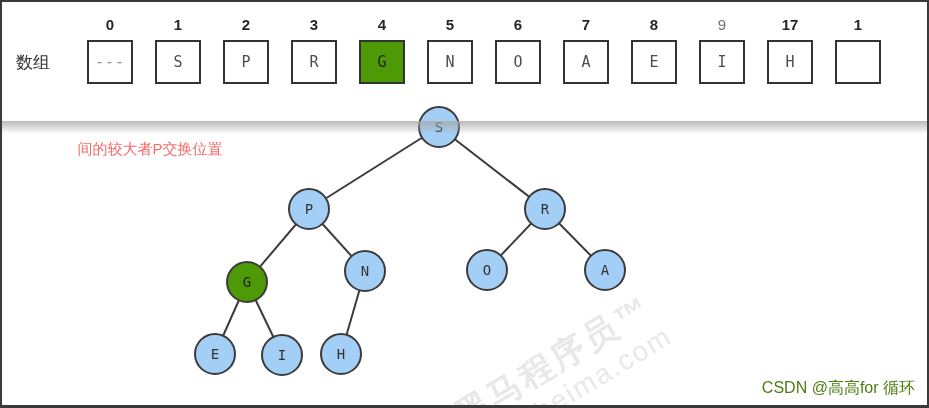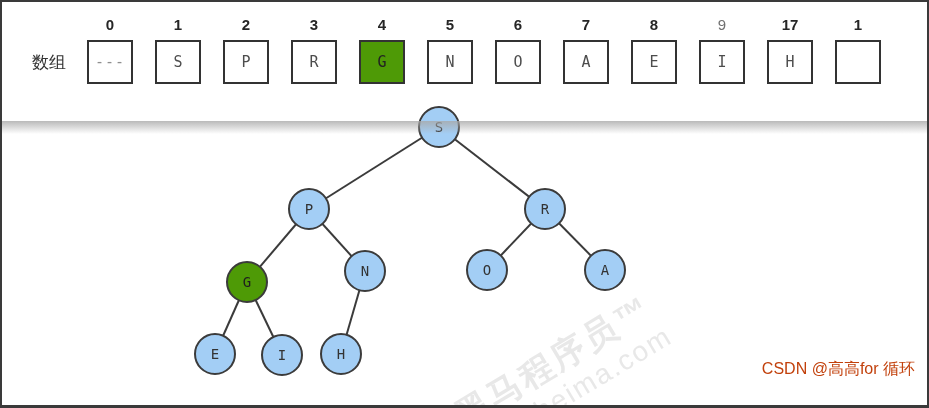--- a/index.html
+++ b/index.html
@@ -1,21 +1,21 @@
 <!DOCTYPE html>
 <html><head>
 <meta charset="utf-8">
 <style>
   html,body{margin:0;padding:0;background:#ffffff;}
   .canvas{
     position:relative;width:929px;height:408px;box-sizing:border-box;
     border:2px solid #3a3a3a;border-bottom-width:3px;background:#fff;overflow:hidden;
     font-family:"Liberation Sans","DejaVu Sans",sans-serif;
   }
-  .array-label{position:absolute;left:30px;top:49px;font-size:17px;color:#333;z-index:4;}
+  .array-label{position:absolute;left:14px;top:49px;font-size:17px;color:#333;z-index:4;}
   .cells{position:absolute;left:85px;top:12px;display:flex;gap:22px;z-index:4;}
   .cell-group{width:46px;display:flex;flex-direction:column;align-items:center;}
   .idx{height:22px;line-height:22px;font-size:15px;font-weight:700;color:#262626;margin-bottom:4px;}
   .idx.dim{font-weight:400;color:#707070;}
   .box{
     width:46px;height:44px;box-sizing:border-box;border:2px solid #333;background:#fff;
     display:flex;align-items:center;justify-content:center;
     font-family:"DejaVu Sans Mono","Liberation Mono",monospace;font-size:15px;color:#4d4d4d;
   }
   .box.muted{color:#8f8f8f;letter-spacing:1px;}
@@ -26,21 +26,21 @@
   }
   #tree-svg{position:absolute;left:0;top:0;z-index:2;}
   .annotation{position:absolute;left:56px;top:136px;width:184px;text-align:center;
     font-size:15px;line-height:21px;z-index:4;}
   .wm-diag{
     position:absolute;left:445px;top:398px;transform:rotate(-31deg);transform-origin:0 0;
     z-index:1;color:#e8e8e8;white-space:nowrap;
   }
   .wm-line1{font-size:34px;font-weight:700;letter-spacing:3px;line-height:42px;}
   .wm-line2{font-size:28px;margin-left:52px;letter-spacing:2px;line-height:32px;}
-  .wm-csdn{position:absolute;right:12px;bottom:25px;font-size:16px;color:#c2410c;z-index:5;}
+  .wm-csdn{position:absolute;right:12px;bottom:6px;font-size:16px;color:#4d7c0f;z-index:5;}
 </style>
 </head>
 <body>
 
 <div class="canvas">
 
   <div>
     <div class="array-label">数组</div>
     <div class="cells" id="cells">
         <div class="cell-group">
@@ -90,20 +90,21 @@
         <div class="cell-group">
           <div class="idx">1</div>
           <div class="box"></div>
         </div>
       </div>
   </div>
 
   <div class="divider"></div>
 
   <div class="annotation" id="annotation" style="color: rgb(245, 108, 108);">
+    <div>间的较大者P交换位置</div>
   </div>
 
   <svg id="tree-svg" width="929" height="408" viewBox="0 0 929 408">
       <line x1="437" y1="125" x2="307" y2="207" stroke="#3b3b3b" stroke-width="2"></line>
       <line x1="437" y1="125" x2="543" y2="207" stroke="#3b3b3b" stroke-width="2"></line>
       <line x1="307" y1="207" x2="245" y2="280" stroke="#3b3b3b" stroke-width="2"></line>
       <line x1="307" y1="207" x2="363" y2="269" stroke="#3b3b3b" stroke-width="2"></line>
       <line x1="543" y1="207" x2="485" y2="268" stroke="#3b3b3b" stroke-width="2"></line>
       <line x1="543" y1="207" x2="603" y2="268" stroke="#3b3b3b" stroke-width="2"></line>
       <line x1="245" y1="280" x2="213" y2="352" stroke="#3b3b3b" stroke-width="2"></line>

